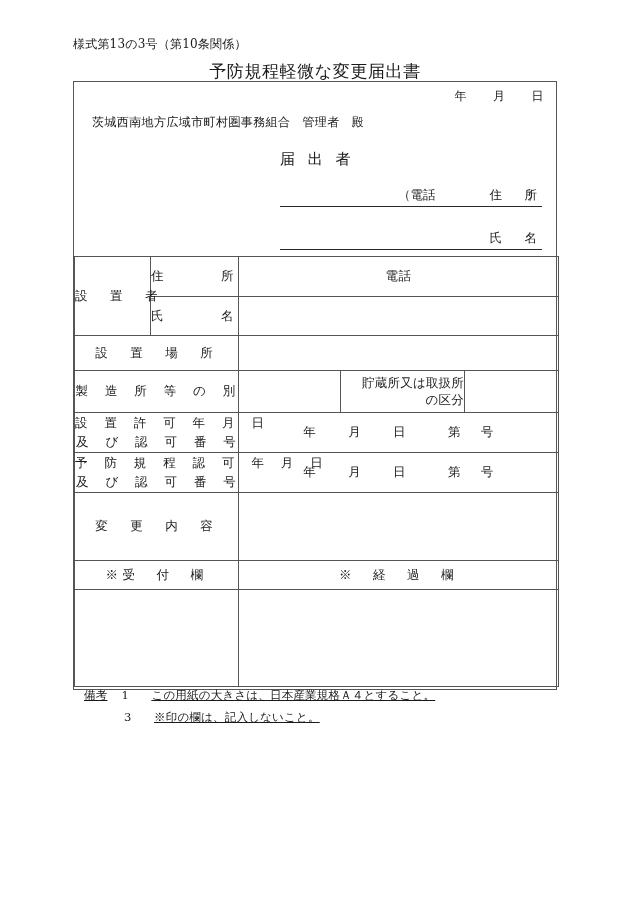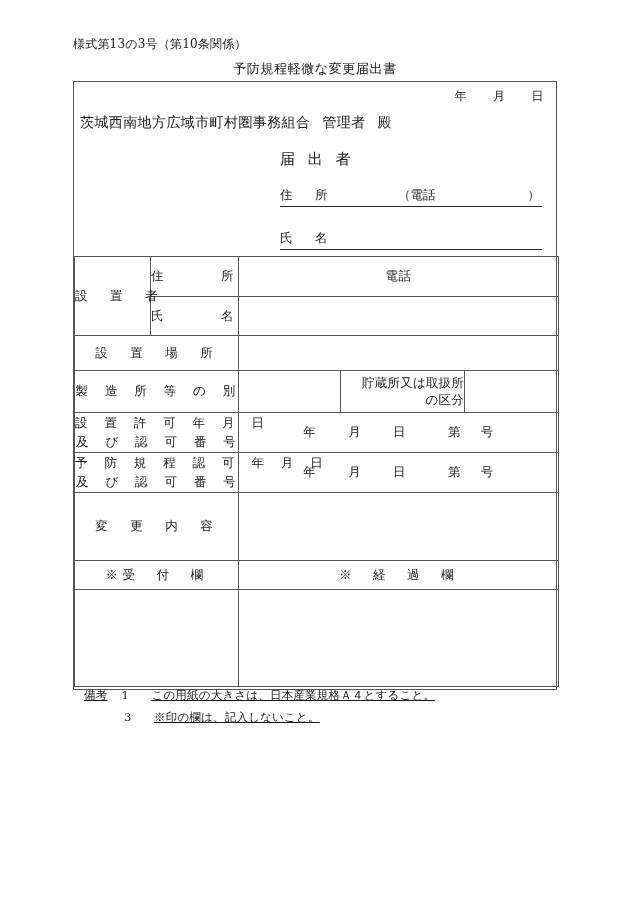--- a/index.html
+++ b/index.html
@@ -30,56 +30,57 @@
     font-size: 12px;
     letter-spacing: 0.2px;
     white-space: nowrap;
   }
   .doc-title {
     position: absolute;
     left: 0;
     top: 60px;
     width: 630px;
     text-align: center;
-    font-size: 13px;
+    font-size: 17px;
     letter-spacing: 0.6px;
   }
 
   
   .frame {
     position: absolute;
     left: 73px;
     top: 81px;
     width: 484px;
     height: 609px;
     border: 1px solid #555;
     box-sizing: border-box;
   }
 
   
   .hdr {
     position: absolute;
     left: 0; top: 0;
     width: 484px;
     height: 174px;
+    text-align: right;
   }
   .date-line {
     position: absolute;
     right: 14px;
     top: 6px;
     font-size: 12px;
     letter-spacing: 0.5px;
     white-space: nowrap;
   }
   .date-line .sp { display: inline-block; width: 26px; }
   .addressee {
     position: absolute;
-    left: 6px;
+    left: 18px;
     top: 32px;
-    font-size: 14px;
+    font-size: 12px;
     letter-spacing: 0.4px;
     white-space: nowrap;
   }
   .addressee .gap { display: inline-block; width: 12px; }
 
   .submitter-label {
     position: absolute;
     left: 206px;
     top: 68px;
     font-size: 15px;

